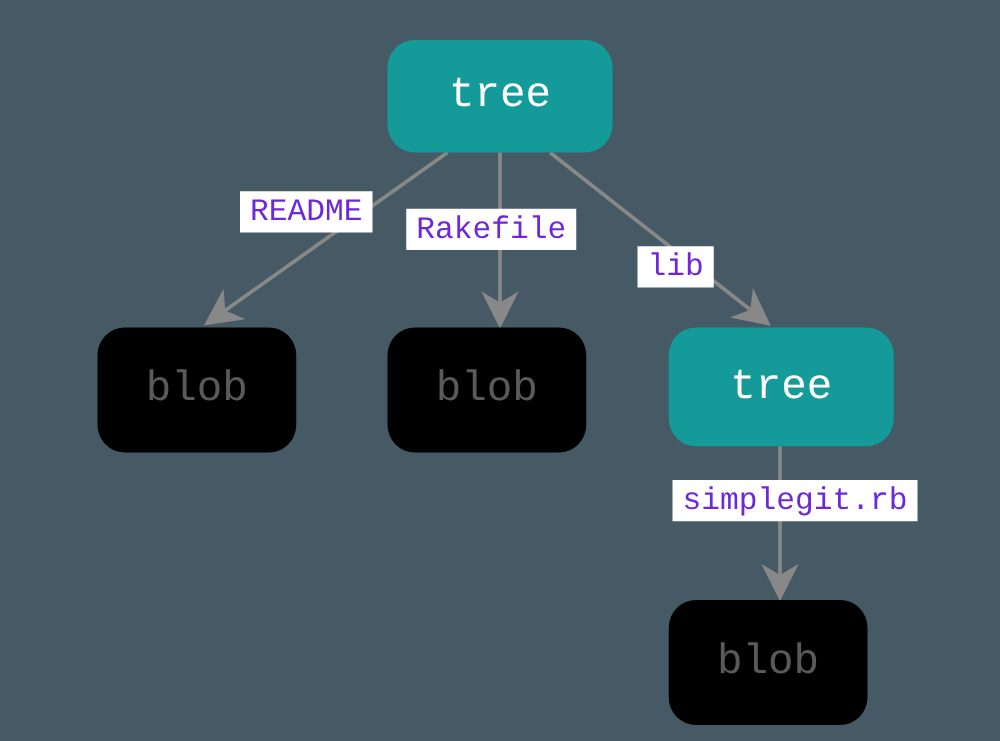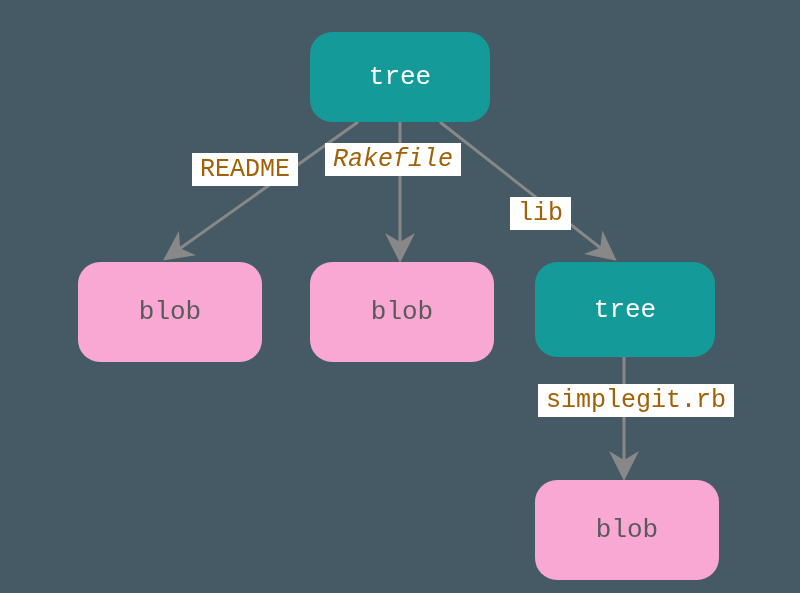--- a/index.html
+++ b/index.html
@@ -9,39 +9,39 @@
       background: #455a64;
       position: relative;
       font-family: 'Courier New', Courier, monospace;
     }
     .node {
       position: absolute;
       border-radius: 22px;
       display: flex;
       align-items: center;
       justify-content: center;
-      font-size: 26px;
+      font-size: 34px;
       text-align: center;
     }
     .tree-node {
       background: #159a9a;
       color: #ffffff;
       width: 180px;
       height: 90px;
     }
     .blob-node {
-      background: #f9a8d4;
+      background: #000000;
       color: #5a5a5a;
-      width: 184px;
+      width: 159px;
       height: 100px;
     }
     .edge-label {
       position: absolute;
       background: #ffffff;
-      color: #a16207;
+      color: #6d28d9;
       font-size: 25px;
       padding: 2px 8px;
       white-space: nowrap;
     }
     svg.arrows {
       position: absolute;
       top: 0;
       left: 0;
       width: 800px;
       height: 593px;
@@ -77,15 +77,15 @@
 
 <div class="node tree-node" style="left:535px; top:262px; height:95px;">
   <span>tree</span>
 </div>
 
 <div class="node blob-node" style="left:535px; top:480px;">
   <span>blob</span>
 </div>
 
 <div class="edge-label" style="left:192px; top:153px;">README</div>
-<div class="edge-label" style="left:325px; top:143px;font-style:italic;">Rakefile</div>
+<div class="edge-label" style="left:325px; top:167px;">Rakefile</div>
 <div class="edge-label" style="left:510px; top:153px;margin-top:44px;">lib</div>
 <div class="edge-label" style="left:538px; top:384px;text-align:center;">simplegit.rb</div>
 
 </body></html>

